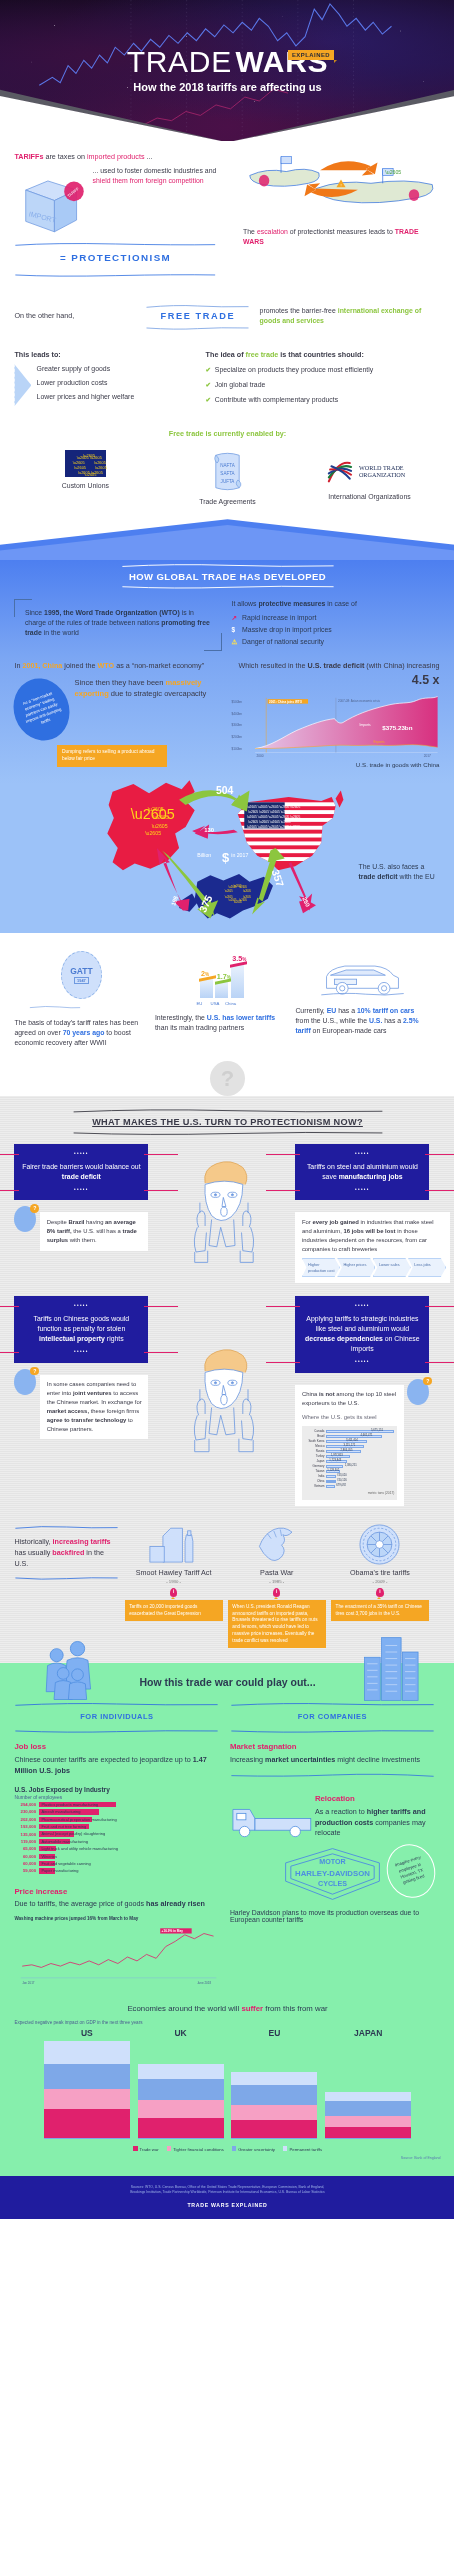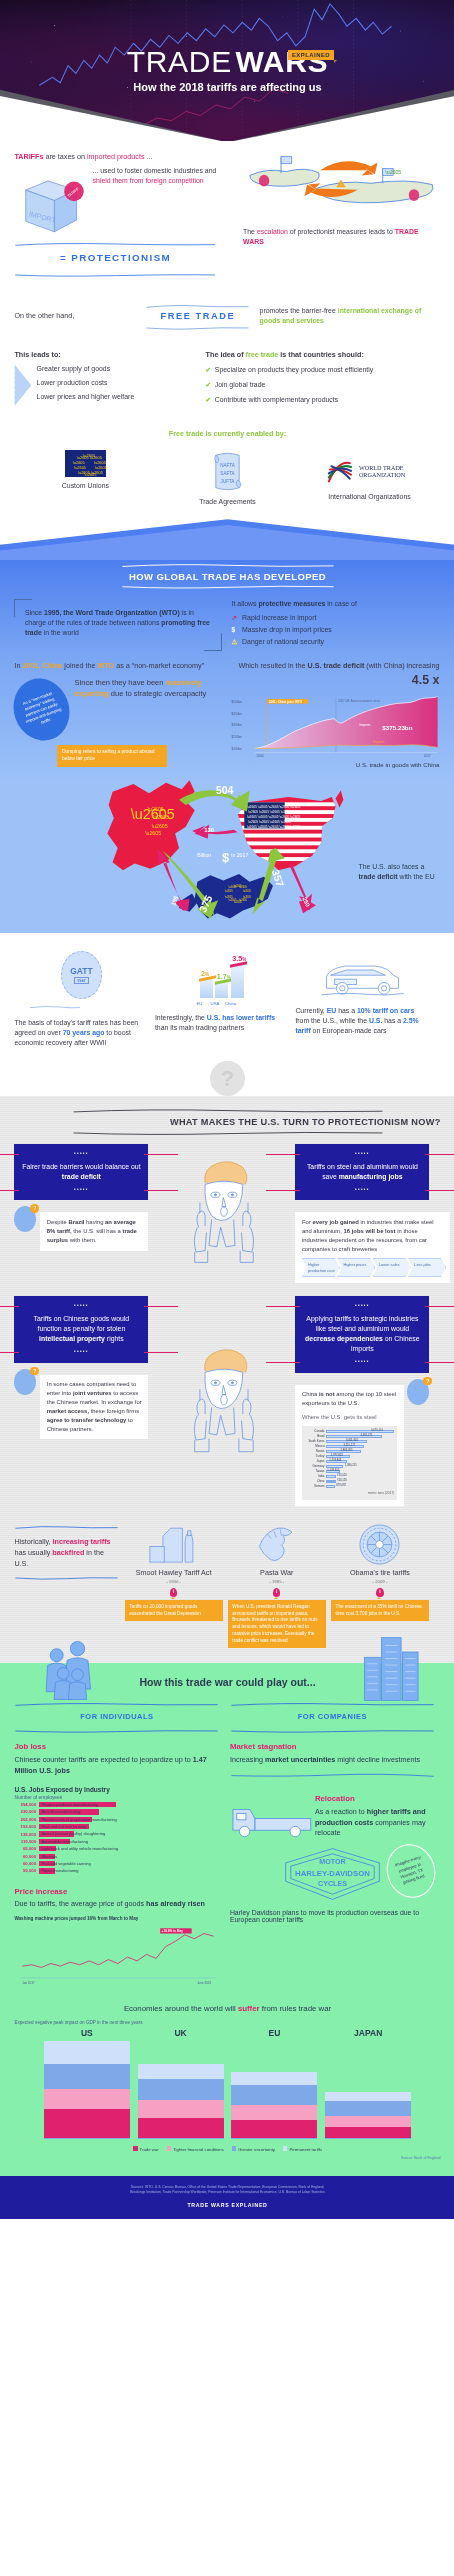--- a/index.html
+++ b/index.html
@@ -161,22 +161,22 @@
   .bars3lbl span { width:13px; font-size:4.3px; color:#4b7bd1; text-align:center; }
 
   
   .qmark { text-align:center; margin-top:6.5px; }
   .qmark .q { display:inline-block; width:35px; height:35px; border-radius:50%;
     background:#e2e2e2; color:#cfcfcf; font-size:22px; font-weight:700; line-height:35px; }
 
   
   .gray { background:#e4e4e4; padding:11.8px 14.4px 14.4px;
     background-image:repeating-linear-gradient(0deg, rgba(255,255,255,.35) 0 0.7px, transparent 0.7px 2px);}
-  .gray-title { text-align:right; font-weight:700; font-size:9.2px; color:#3a3a48;
-    letter-spacing:0.3px; padding:3.9px 0; }
+  .gray-title { text-align:center; font-weight:700; font-size:9.2px; color:#3a3a48;
+    letter-spacing:0.3px; padding:3.9px 0;text-decoration:underline; }
   .gsq { height:5.2px; }
   .cards { display:flex; gap:6.5px; margin-top:7.8px; position:relative; }
   .card-col { width:134px; }
   .navy { background:#201c9e; color:#fff; padding:7.2px 7.8px; text-align:center;
     font-size:6.9px; line-height:1.45; }
   .navy .dots { color:#fff; letter-spacing:1.3px; font-size:4.6px; position:relative; }
   .navy .dots:before, .navy .dots:after { content:""; position:absolute; top:50%;
     width:34px; height:1px; background:#e0216d; }
   .navy .dots:before{ left:-37px;} .navy .dots:after{ right:-37px;}
   .white-note { background:#fff; padding:5.9px 6.5px; font-size:5.9px; line-height:1.5;
@@ -1093,21 +1093,21 @@
           <text x="80" y="46" font-size="12" fill="#4d8de0" text-anchor="middle" font-weight="bold" font-family="Liberation Sans, sans-serif">HARLEY-DAVIDSON</text>
           <text x="80" y="62" font-size="11" fill="#4d8de0" text-anchor="middle" font-weight="bold" font-family="Liberation Sans, sans-serif">CYCLES</text>
         </svg>
         <div class="hd-note">Harley Davidson plans to move its production overseas due to European counter tariffs</div>
       </div>
     </div>
 
     <div class="ellipse-note">Imagine every employee in Houston, TX getting fired</div>
 
     <div class="econ-title">
-      <span>Economies around the world will </span><span class="b pink">suffer</span><span> from rules trade war</span>
+      <span>Economies around the world will </span><span class="b pink">suffer</span><span> from this from war</span>
     </div>
     <div class="econ-sub">Expected negative peak impact on GDP in the next three years</div>
     <div class="econ">
       <div class="ec">
         <div class="cap">US</div>
         <div class="stack">
           <div class="seg" style="height:29px;background:#e0216d"></div>
           <div class="seg" style="height:19.6px;background:#f6a0c4"></div>
           <div class="seg" style="height:26px;background:#7ea8e8"></div>
           <div class="seg" style="height:23.5px;background:#cfe0fb"></div>

